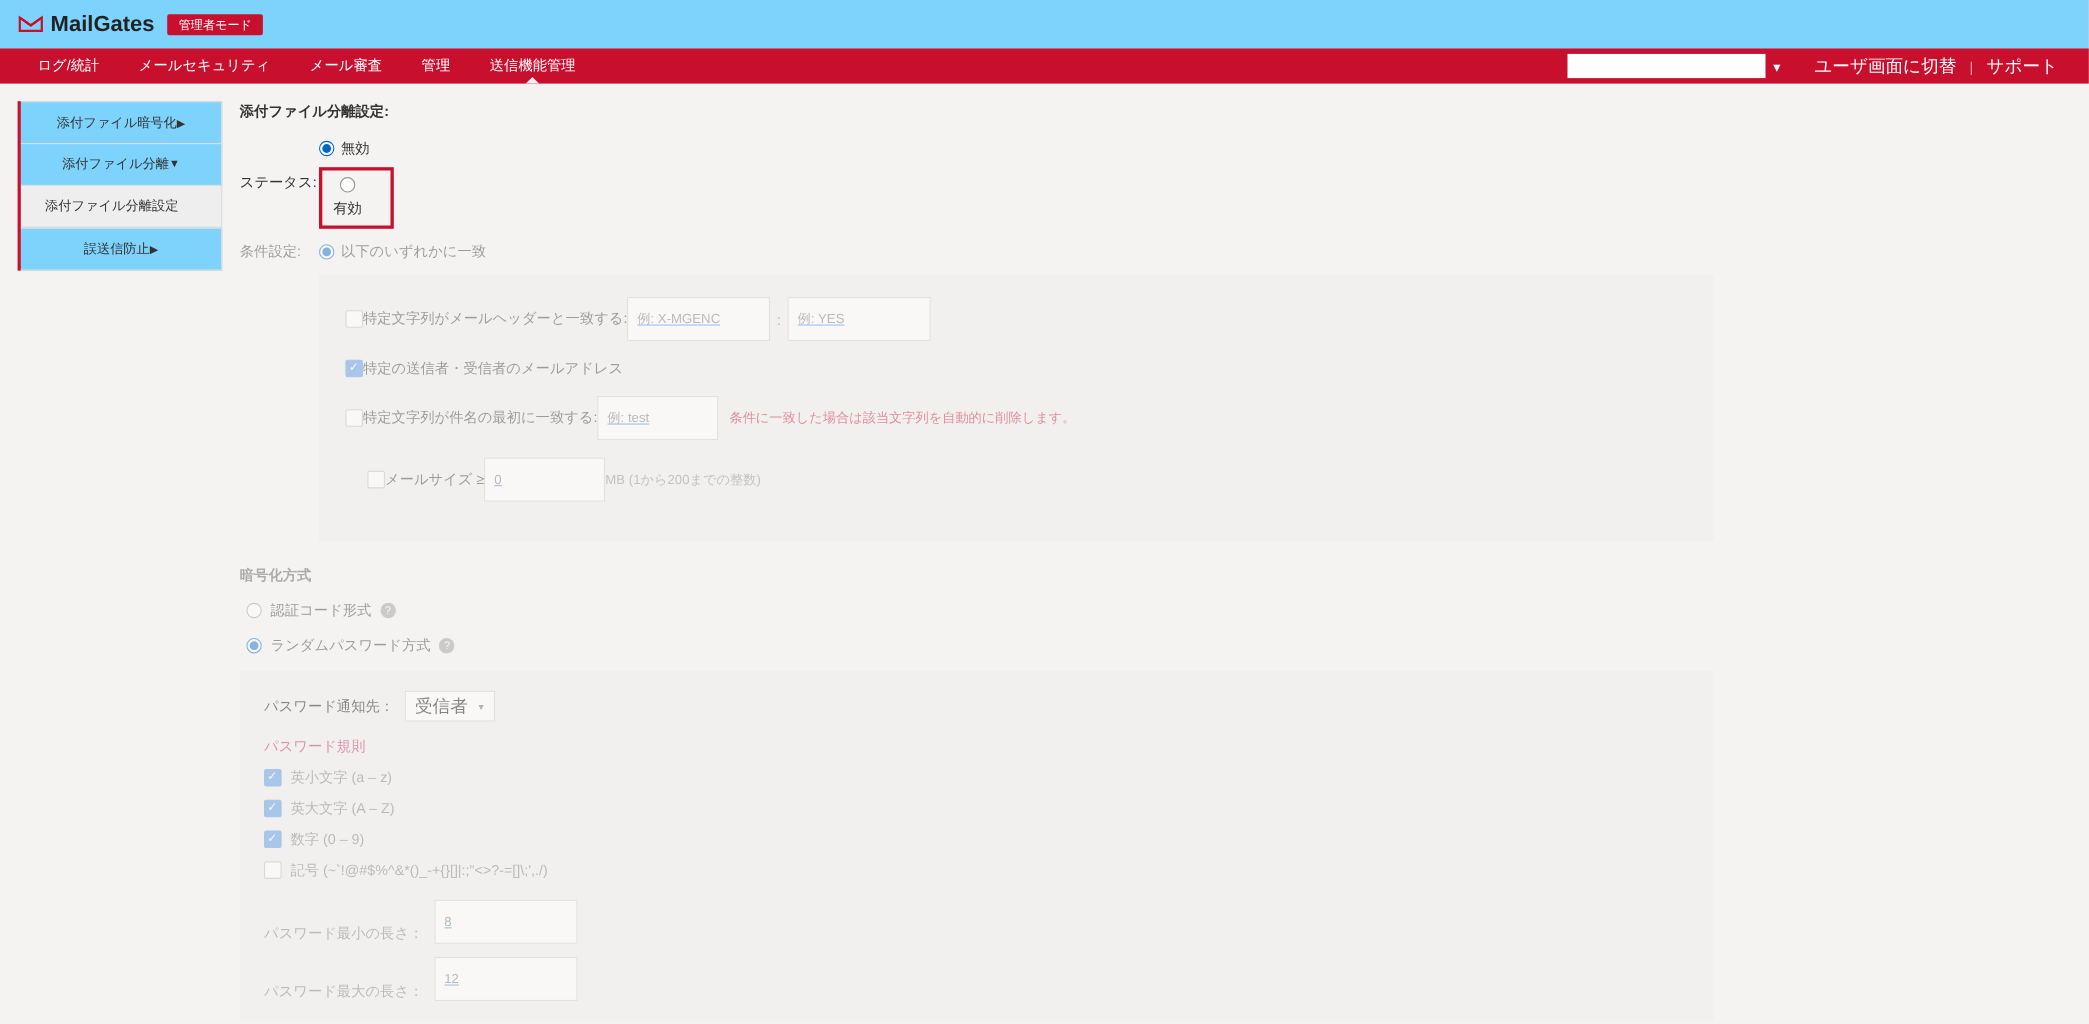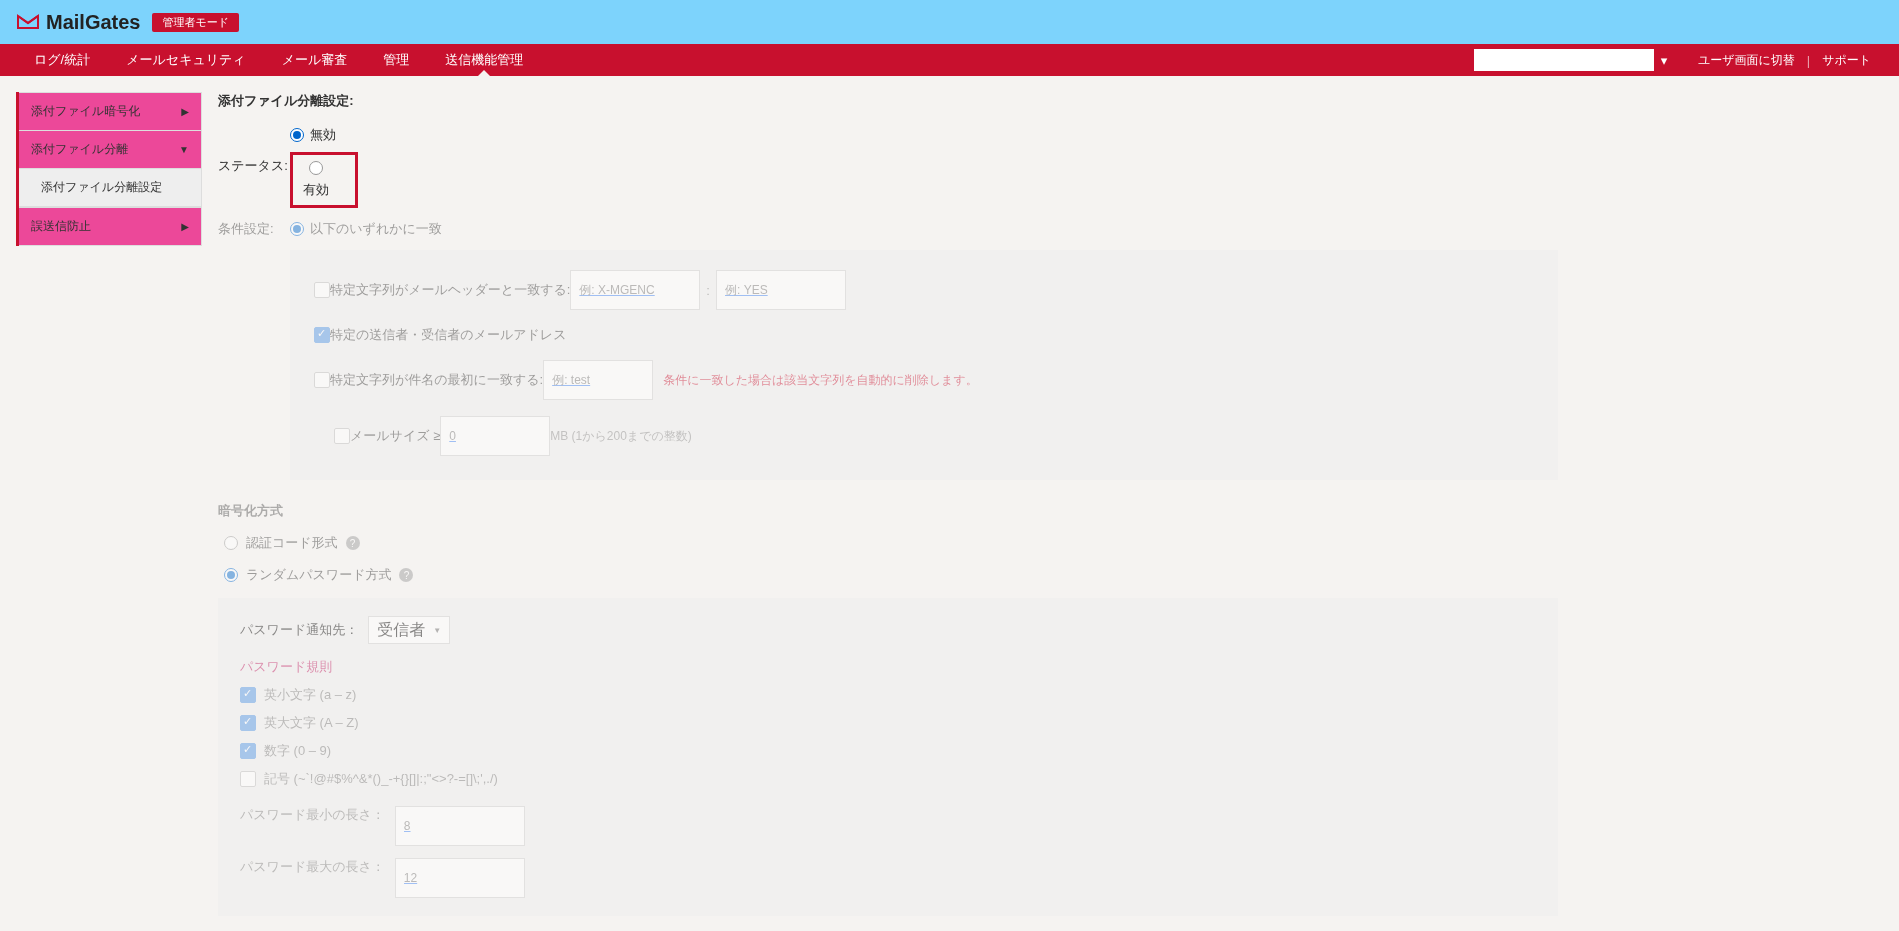--- a/index.html
+++ b/index.html
@@ -10,68 +10,68 @@
 .logo-icon { width: 24px; height: 24px; }
 .logo-text { font-size: 20px; font-weight: bold; color: #222; }
 .mode-badge { background: #c8102e; color: #fff; padding: 2px 10px; font-size: 11px; border-radius: 2px; }
 
 .navbar { background: #c8102e; display: flex; align-items: center; padding: 0 16px; height: 32px; }
 .nav-item { color: #fff; padding: 0 18px; cursor: pointer; font-size: 13px; height: 32px; display: flex; align-items: center; position: relative; }
 .nav-item.active::after { content: ""; position: absolute; bottom: 0; left: 50%; transform: translateX(-50%); border: 6px solid transparent; border-bottom-color: #f5f3f1; }
 .nav-spacer { flex: 1; }
 .nav-search { background: #fff; height: 22px; width: 180px; border: none; padding: 0 6px; }
 .nav-dropdown-btn { width: 20px; height: 22px; display: flex; align-items: center; justify-content: center; color: #fff; cursor: pointer; margin-right: 12px; }
-.nav-link { color: #fff; padding: 0 12px; font-size: 12px; cursor: pointer; }
+.nav-link { color: #fff; padding: 0 12px; font-size: 16px; cursor: pointer; }
 .nav-sep { color: #fff; opacity: 0.6; }
 
 .container { display: flex; padding: 16px; gap: 16px; align-items: flex-start; }
 
 .sidebar { width: 186px; border-left: 3px solid #c8102e; }
-.side-item { background: #ec4899; border: 1px solid #ddd; border-left: none; padding: 10px 12px; display: flex; justify-content: space-between; align-items: center; cursor: pointer; font-size: 12px; }
+.side-item { background: #7dd3fc; border: 1px solid #ddd; border-left: none; padding: 10px 12px; display: flex; justify-content: center; align-items: center; cursor: pointer; font-size: 12px; }
 .side-item + .side-item { border-top: none; }
 .side-item .arrow { font-size: 10px; }
 .side-sub { background: #eee; padding: 10px 12px 10px 22px; font-size: 12px; border: 1px solid #ddd; border-left: none; border-top: none; cursor: pointer; }
 
 .main { flex: 1; max-width: 1340px; }
 .section-title { font-weight: bold; margin-bottom: 14px; font-size: 13px; }
 
 .row { display: flex; align-items: center; margin-bottom: 10px; }
 .row-label { width: 72px; font-size: 13px; }
 .radio-opt { display: flex; align-items: center; gap: 6px; padding: 2px 0; }
 .radio-opt.highlighted { border: 3px solid #c8102e; padding: 6px 26px 6px 10px; margin-top: 6px; flex-direction: column; }
 .radio-circle { width: 14px; height: 14px; border: 1px solid #999; border-radius: 50%; display: inline-block; position: relative; background: #fff; }
 .radio-circle.checked { border-color: #0066cc; }
 .radio-circle.checked::after { content: ""; position: absolute; top: 2px; left: 2px; width: 8px; height: 8px; background: #0066cc; border-radius: 50%; }
 
 .disabled-section { opacity: 0.45; pointer-events: none; }
 
 .cond-box { background: #eee; padding: 20px 24px; margin-top: 10px; }
 .cond-row { display: flex; align-items: center; margin-bottom: 16px; font-size: 13px; }
-.cond-row:last-child { margin-bottom: 4px; padding-left: 20px; }
+.cond-row:last-child { margin-bottom: 16px; padding-left: 20px; }
 .cb { width: 16px; height: 16px; border: 1px solid #bbb; background: #fff; display: inline-block; position: relative; flex-shrink: 0; border-radius: 2px;}
 .cb.checked { background: #4a90e2; border-color: #4a90e2; }
 .cb.checked::after { content: "✓"; color: #fff; font-size: 11px; position: absolute; top: -1px; left: 2px; }
 .txt-input { background: #fff; border: 1px solid #ccc; padding: 5px 8px; font-size: 12px; color: #3b82f6; height: 40px; text-decoration: underline; }
 .txt-input.w130 { width: 130px; }
 .txt-input.w110 { width: 110px; }
 .sep-colon { padding: 0 6px; color: #777; }
 .warn-text { color: #c8102e; font-size: 12px; margin-left: 10px; }
 .hint-text { color: #888; font-size: 12px; }
 
 .enc-title { font-size: 13px; color: #555; margin: 22px 0 14px; font-weight: bold; }
 .enc-opt { display: flex; align-items: center; gap: 8px; margin-bottom: 14px; margin-left: 6px; font-size: 13px; }
 .help-icon { width: 14px; height: 14px; background: #999; color: #fff; border-radius: 50%; font-size: 10px; display: inline-flex; align-items: center; justify-content: center; }
 
 .pwd-box { background: #eee; padding: 18px 22px; margin-top: 8px; }
 .pwd-row { display: flex; align-items: center; gap: 10px; margin-bottom: 14px; font-size: 13px; color: #000000; }
 .pwd-subtitle { font-size: 13px; color: #be185d; margin-bottom: 10px; }
 .select-box { background: #fff; border: 1px solid #ccc; padding: 5px 24px 5px 8px; font-size: 16px; position: relative; height: 28px; display: inline-flex; align-items: center; min-width: 74px; }
 .select-box::after { content: "▼"; font-size: 8px; position: absolute; right: 8px; color: #666; }
 .rule-row { display: flex; align-items: center; gap: 8px; margin-bottom: 10px; color: #777; font-size: 13px; }
-.len-row { display: flex; align-items: flex-start; gap: 10px; margin-top: 18px; color: #777; font-size: 13px; }
+.len-row { display: flex; align-items: flex-end; gap: 10px; margin-top: 18px; color: #777; font-size: 13px; }
 .len-row + .len-row { margin-top: 12px; }
 </style>
 </head>
 <body>
 
 <div class="header">
   <div class="logo">
     <span class="logo-icon">
       <svg viewBox="0 0 24 24" fill="none">
           <path d="M2 6 L12 13 L22 6 L22 18 L2 18 Z" stroke="#c8102e" stroke-width="2" fill="none"></path>

